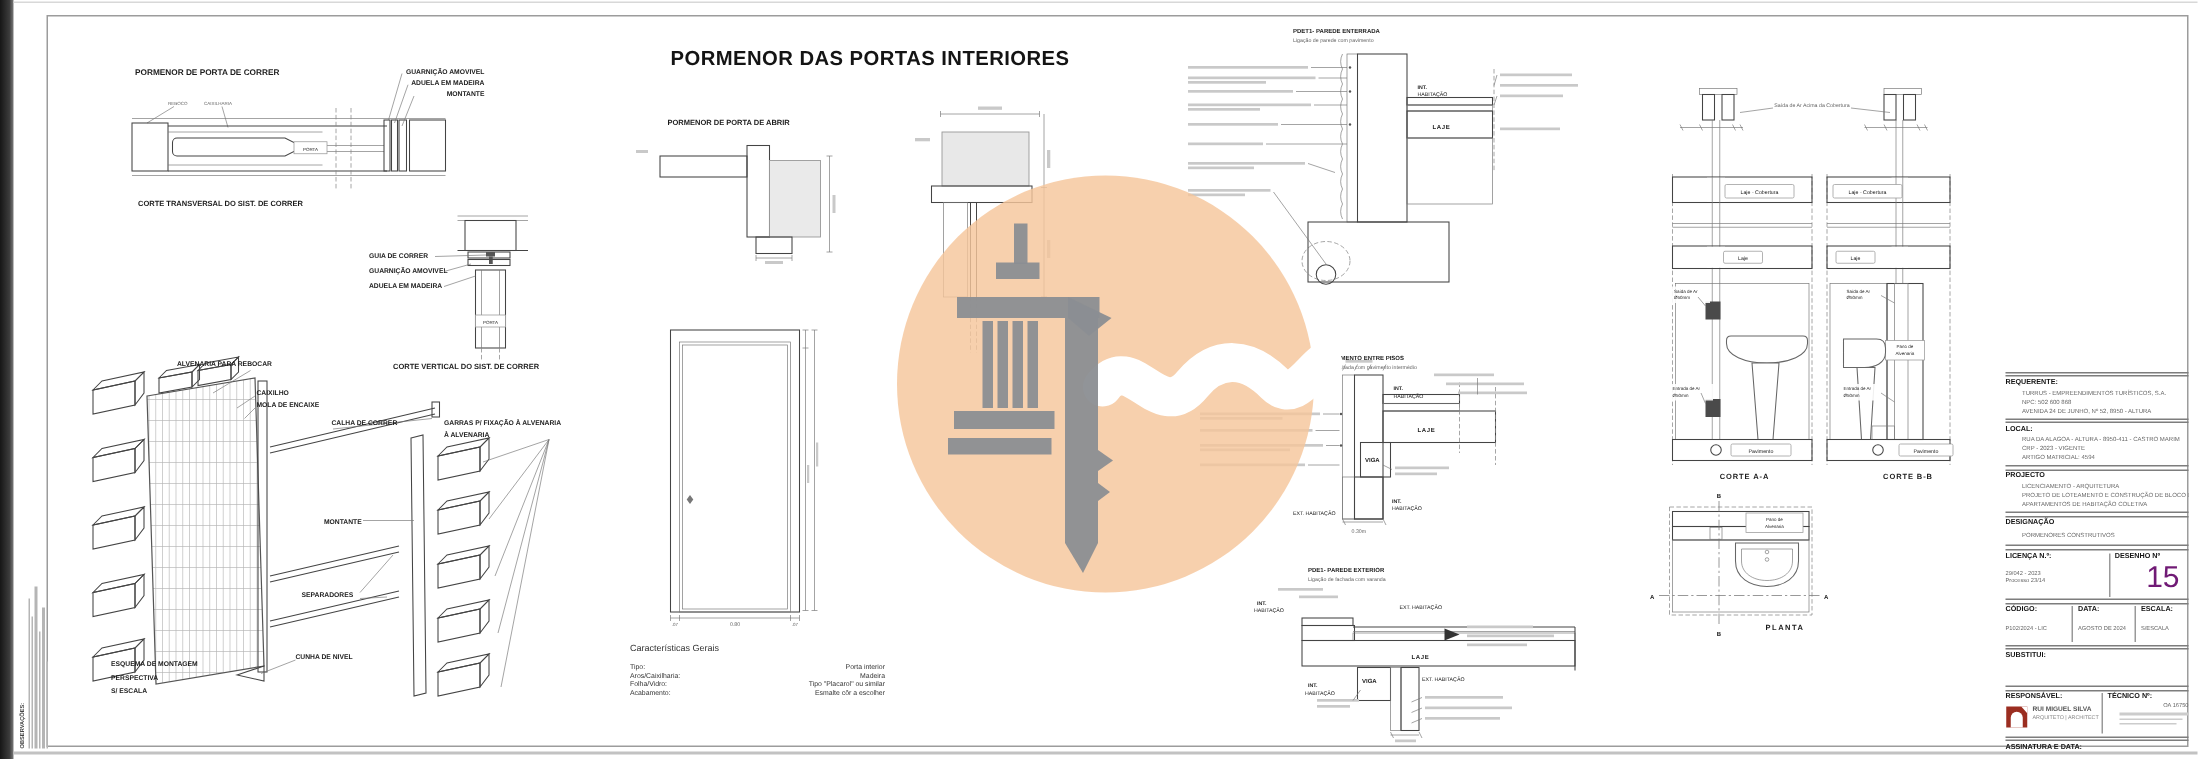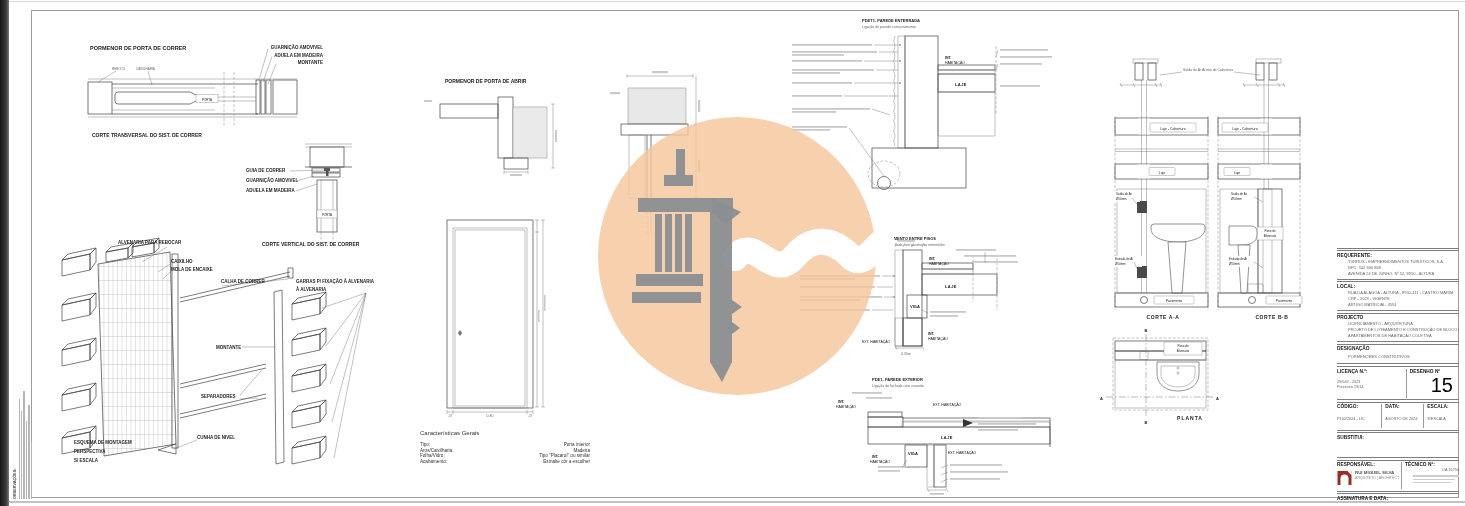--- a/index.html
+++ b/index.html
@@ -27,21 +27,21 @@
               color:#141414;letter-spacing:.3px;white-space:nowrap}
   .chars{position:absolute;left:420px;top:430px;width:170px;color: #333}
   .chars-title{font-size:6px;margin-bottom:6px}
   .chars-row{display:flex;justify-content:space-between;font-size:4.6px;line-height:5.7px;white-space:nowrap}
   .tb{position:absolute;left:1337px;top:246px;width:122px;color:#555}
   .rule{border-top:1px solid #7d7d7d;border-bottom:1px solid #7d7d7d;height:1.6px;margin:1.5px 0}
   .tb-h{font-size:4.8px;font-weight:bold;color:#151515;line-height:6px;white-space:nowrap}
   .tb-l{font-size:4px;line-height:6.2px;padding-left:11px;white-space:nowrap;overflow:hidden;color:#666}
   .tb-row{display:flex}
   .tb-col-r{border-left:1px solid #999;padding-left:3px}
-  .big-num{font-size:20px;color:#000000;text-align:right;line-height:21px;padding-right:6px}
+  .big-num{font-size:20px;color:#701a75;text-align:right;line-height:21px;padding-right:6px}
   .tb-sm{font-size:3.8px;color:#666;line-height:5.2px;white-space:nowrap}
   .bars .bar{height:1.5px;background:#ccc;margin:1.8px 0}
   .resp-row{display:flex;gap:3px;margin-top:2px}
   .resp-name{font-size:4.4px;color:#555;font-weight:bold;line-height:5.8px;white-space:nowrap}
   .resp-role{font-size:3.6px;color:#888;white-space:nowrap}
   .obs{position:absolute;left:13px;top:499px;width:118px;transform:rotate(-90deg);
        transform-origin:0 0;color:#444}
   .obs-h{font-size:3.8px;font-weight:bold;margin-bottom:1.5px}
   .obs .obar{height:1.3px;background:#b5b5b5;margin:1.2px 0}
 </style>
@@ -572,20 +572,21 @@
       <line class="ldd" x1="1106" y1="397" x2="1214" y2="397"></line>
       <text class="t4 b" x="1100" y="399.5">A</text>
       <text class="t4 b" x="1216" y="399.5">A</text>
       <line class="ldd" x1="1146" y1="334" x2="1146" y2="418"></line>
       <text class="t4 b mid" x="1146" y="332">B</text>
       <text class="t4 b mid" x="1146" y="424">B</text>
       <text class="t5 b mid" x="1190" y="420" style="letter-spacing:1px">PLANTA</text>
     </g>
   </svg>
 
+  <div class="main-title">PORMENOR DAS PORTAS INTERIORES</div>
 
   <div class="chars">
     <div class="chars-title">Características Gerais</div>
     <div class="chars-row">
       <span>Tipo:</span>
       <span>Porta interior</span>
     </div>
     <div class="chars-row">
       <span>Aros/Caixilharia:</span>
       <span>Madeira</span>

